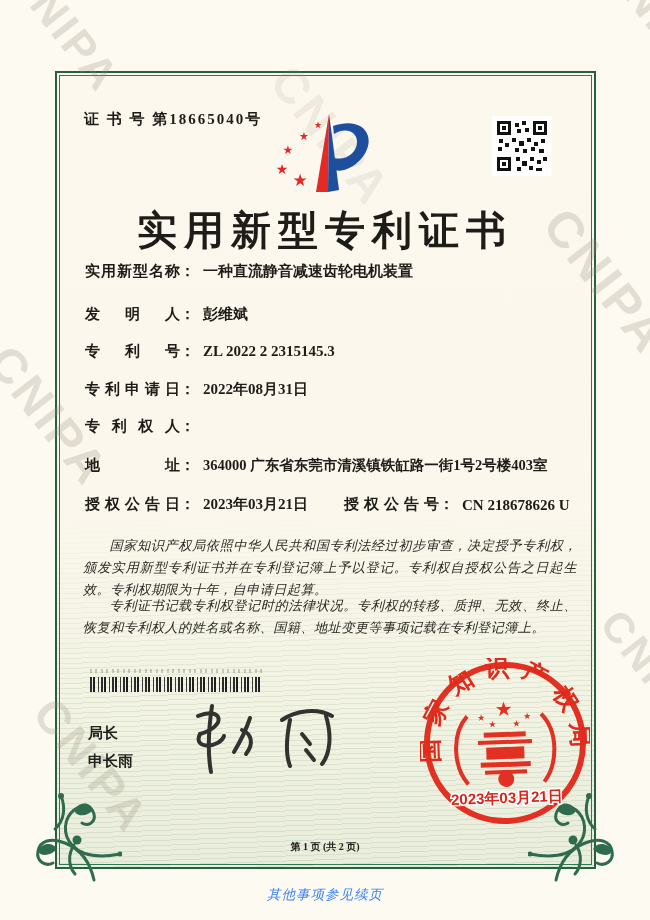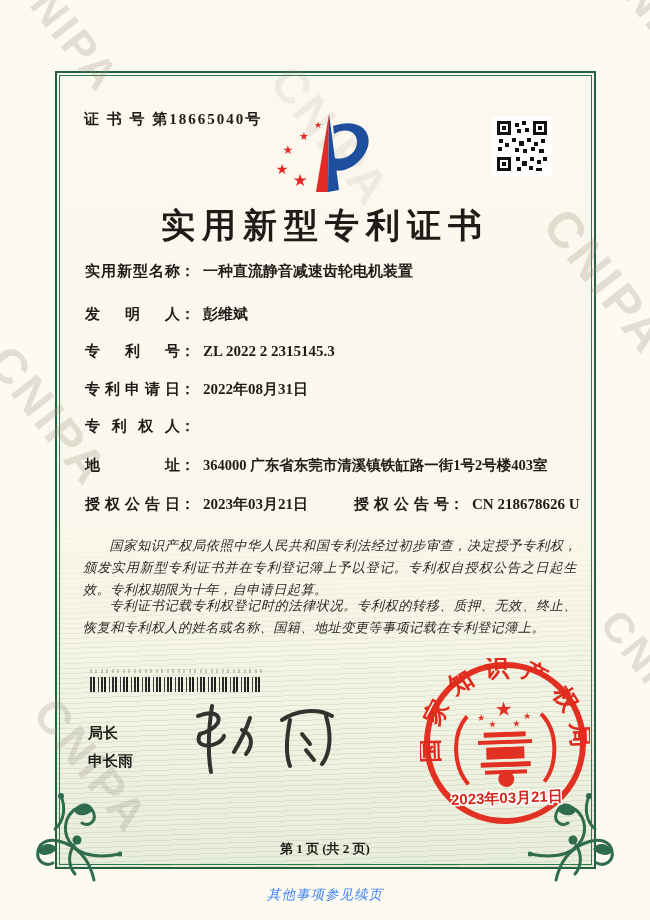--- a/index.html
+++ b/index.html
@@ -29,44 +29,44 @@
     -webkit-mask-image:linear-gradient(180deg,transparent 0 55%,#000 80%,#000 100%);
     mask-image:linear-gradient(180deg,transparent 0 55%,#000 80%,#000 100%);
   }
   .flourish{position:absolute; z-index:2; width:92px; height:92px;}
   .flourish.br{transform:scaleX(-1);}
   .cert-number{position:absolute; z-index:2; left:84px; top:110px; font-size:15px; font-weight:600; letter-spacing:2px;}
   .logo{position:absolute; z-index:2; left:272px; top:106px; width:110px; height:95px;}
   .qr{position:absolute; z-index:2; left:492px; top:116px; width:60px; height:60px; background:#fff;}
   .title{
     position:absolute; z-index:2; left:0; top:203px; width:650px; text-align:center;
-    font-size:34px; font-weight:700; letter-spacing:7px;
+    font-size:40px; font-weight:700; letter-spacing:7px;
   }
   .frow{position:absolute; z-index:2; left:85px; width:500px; font-size:15px; display:flex; align-items:baseline;}
   .flabel{display:inline-block; width:95px; font-weight:700; text-align:justify; text-align-last:justify;}
   .fcolon{font-weight:700; margin-right:8px;}
   .fvalue{font-weight:700; white-space:nowrap;}
-  .grant2{margin-left:46px; display:flex; align-items:center;}
+  .grant2{margin-left:36px; display:flex; align-items:flex-end;}
   .para{
     position:absolute; z-index:2; left:83px; width:494px; font-size:13.2px; line-height:1.66;
     font-style:italic; color:#2b2923; text-align:justify; text-indent:2em; letter-spacing:.4px;
   }
   .barcode{
     position:absolute; z-index:2; left:90px; top:677px; width:172px; height:15px;
     background:repeating-linear-gradient(90deg,#2b2b2b 0 2px,transparent 2px 3px,#1f1f1f 3px 5px,transparent 5px 8px,#3a3a3a 8px 9px,transparent 9px 11px);
   }
   .barcode::before{
     content:""; position:absolute; left:0; top:-8px; width:100%; height:4px; opacity:.22;
     background:repeating-linear-gradient(90deg,#2b2b2b 0 2px,transparent 2px 5px,#1f1f1f 5px 7px,transparent 7px 11px);
   }
   .signer{position:absolute; z-index:2; left:88px; font:600 15px "Liberation Sans","DejaVu Sans",sans-serif; color:#23221f;}
   .sig{position:absolute; z-index:2; left:178px; top:692px; width:178px; height:88px;}
   .vh{position:absolute; width:1px; height:1px; overflow:hidden; clip:rect(0 0 0 0); white-space:nowrap;}
   .seal{position:absolute; z-index:3; left:420px; top:658px; width:170px; height:170px;}
-  .pageinfo{position:absolute; z-index:2; left:0; top:840px; width:650px; text-align:center; font-size:13px; font-weight:600;}
+  .pageinfo{position:absolute; z-index:2; left:0; top:840px; width:650px; text-align:center; font-size:10px; font-weight:600;}
   .footnote{position:absolute; z-index:2; left:0; top:886px; width:650px; text-align:center; font-size:13.5px; font-style:italic; color:#3b82f6; letter-spacing:1px;}
 </style>
 </head>
 <body>
 
 <div class="page">
 
   <div class="wm" style="left:-10px; top:2px;">CNIPA</div>
   <div class="wm" style="left:584px; top:-8px;">CNIPA</div>
   <div class="wm" style="left:250px; top:108px; font-size:48px; color:rgba(150,140,124,.13);">CNIPA</div>

